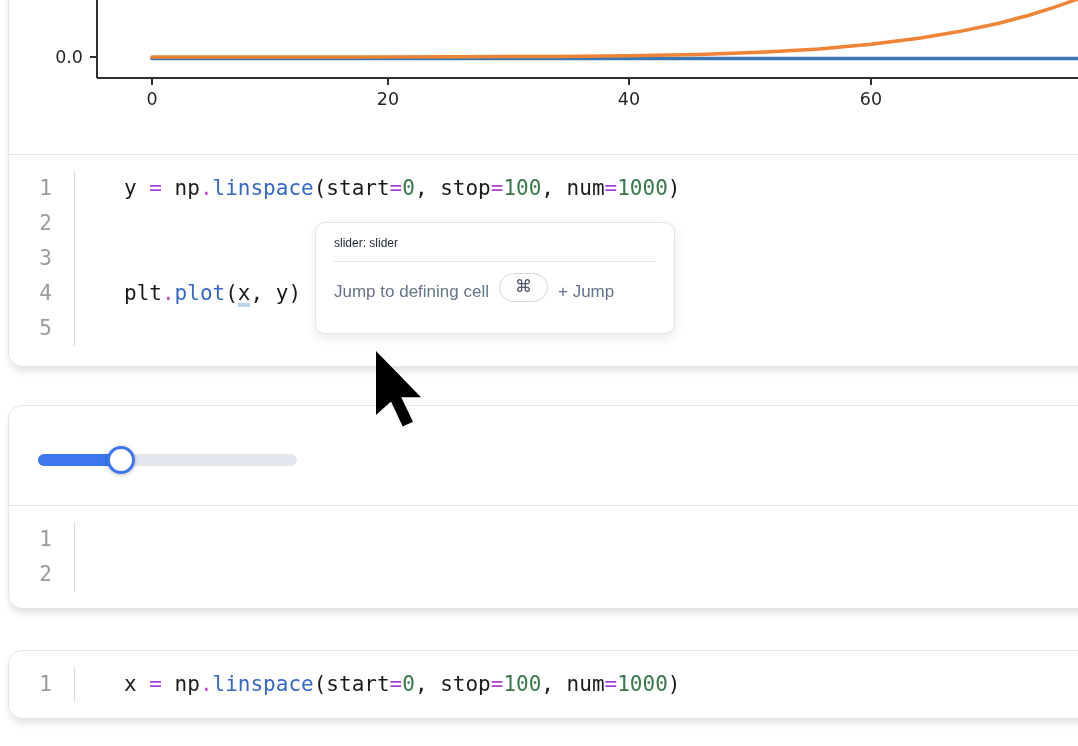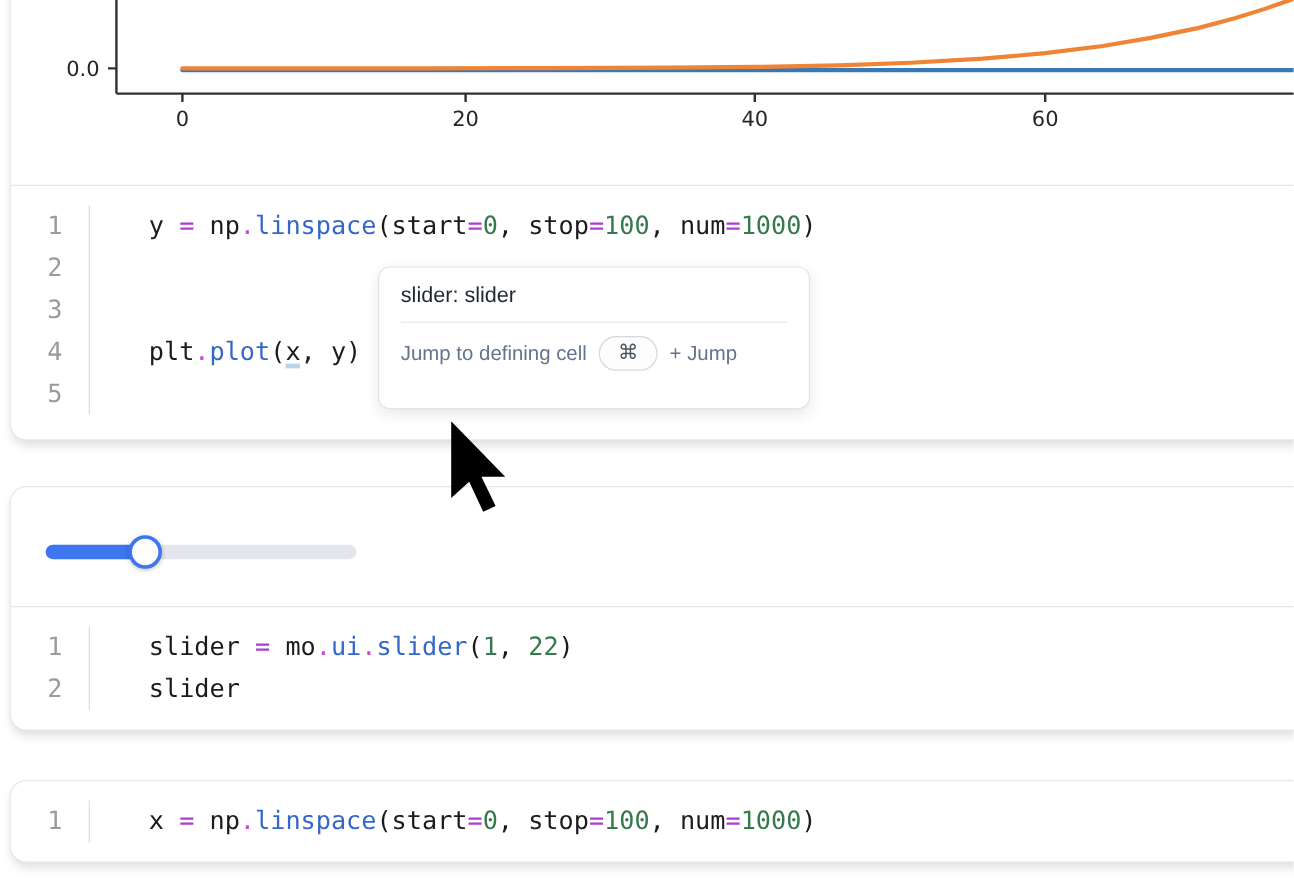--- a/index.html
+++ b/index.html
@@ -47,25 +47,25 @@
     background:#fff;box-sizing:border-box;border:3px solid #3e76f0;
     box-shadow:0 1px 4px rgba(0,0,0,0.25);
   }
   
   .tooltip{
     position:absolute;left:315px;top:222px;min-width:358px;z-index:10;
     background:#fff;border:1px solid #e3e4e7;border-radius:10px;
     box-shadow:0 4px 12px rgba(0,0,0,0.09);
   }
   .tooltip-title{
-    padding:13px 18px 11px 18px;font-size:18px;color:#1f2733;
+    padding:13px 18px 11px 18px;font-size:12px;color:#1f2733;
   }
   .tooltip-divider{height:1px;background:#e6e6e8;margin:0 18px;}
   .tooltip-action{
-    display:flex;align-items:center;gap:10px;
+    display:flex;align-items:flex-end;gap:10px;
     padding:11px 18px 31px 18px;font-size:17px;color:#64748b;cursor:pointer;
   }
   .key-badge{
     display:inline-block;padding:2px 15px 4px 15px;border:1.5px solid #d4d8de;
     border-radius:15px;color:#4b5563;font-size:17px;background:#fdfdfe;
   }
   
   .cursor{position:absolute;left:374px;top:351px;z-index:20;}
   svg text{font-family:"DejaVu Sans",sans-serif;}
 </style>
@@ -127,24 +127,20 @@
     <div class="slider-track">
       <div class="slider-fill" style="width: 32%; background: rgb(62, 118, 240);"></div>
       <div class="slider-thumb" style="left: calc(32% - 14px); border-color: rgb(62, 118, 240);"></div>
     </div>
   </div>
   <div class="code-area short">
     <div class="gutter">
         <div>1</div>
         <div>2</div>
       </div>
-    <div class="lines">
-        <div class="line"><span class="tok-p">slider </span><span class="tok-o">=</span><span class="tok-p"> mo</span><span class="tok-d">.</span><span class="tok-f">ui</span><span class="tok-d">.</span><span class="tok-f">slider</span><span class="tok-p">(</span><span class="tok-n">1</span><span class="tok-p">, </span><span class="tok-n">22</span><span class="tok-p">)</span></div>
-        <div class="line"><span class="tok-p">slider</span></div>
-      </div>
   </div>
 </div>
 
 <div class="cell" style="top:650px;">
   <div class="code-area short">
     <div class="gutter">
         <div>1</div>
       </div>
     <div class="lines">
         <div class="line"><span class="tok-p">x </span><span class="tok-o">=</span><span class="tok-p"> np</span><span class="tok-d">.</span><span class="tok-f">linspace</span><span class="tok-p">(start</span><span class="tok-o">=</span><span class="tok-n">0</span><span class="tok-p">, stop</span><span class="tok-o">=</span><span class="tok-n">100</span><span class="tok-p">, num</span><span class="tok-o">=</span><span class="tok-n">1000</span><span class="tok-p">)</span></div>

